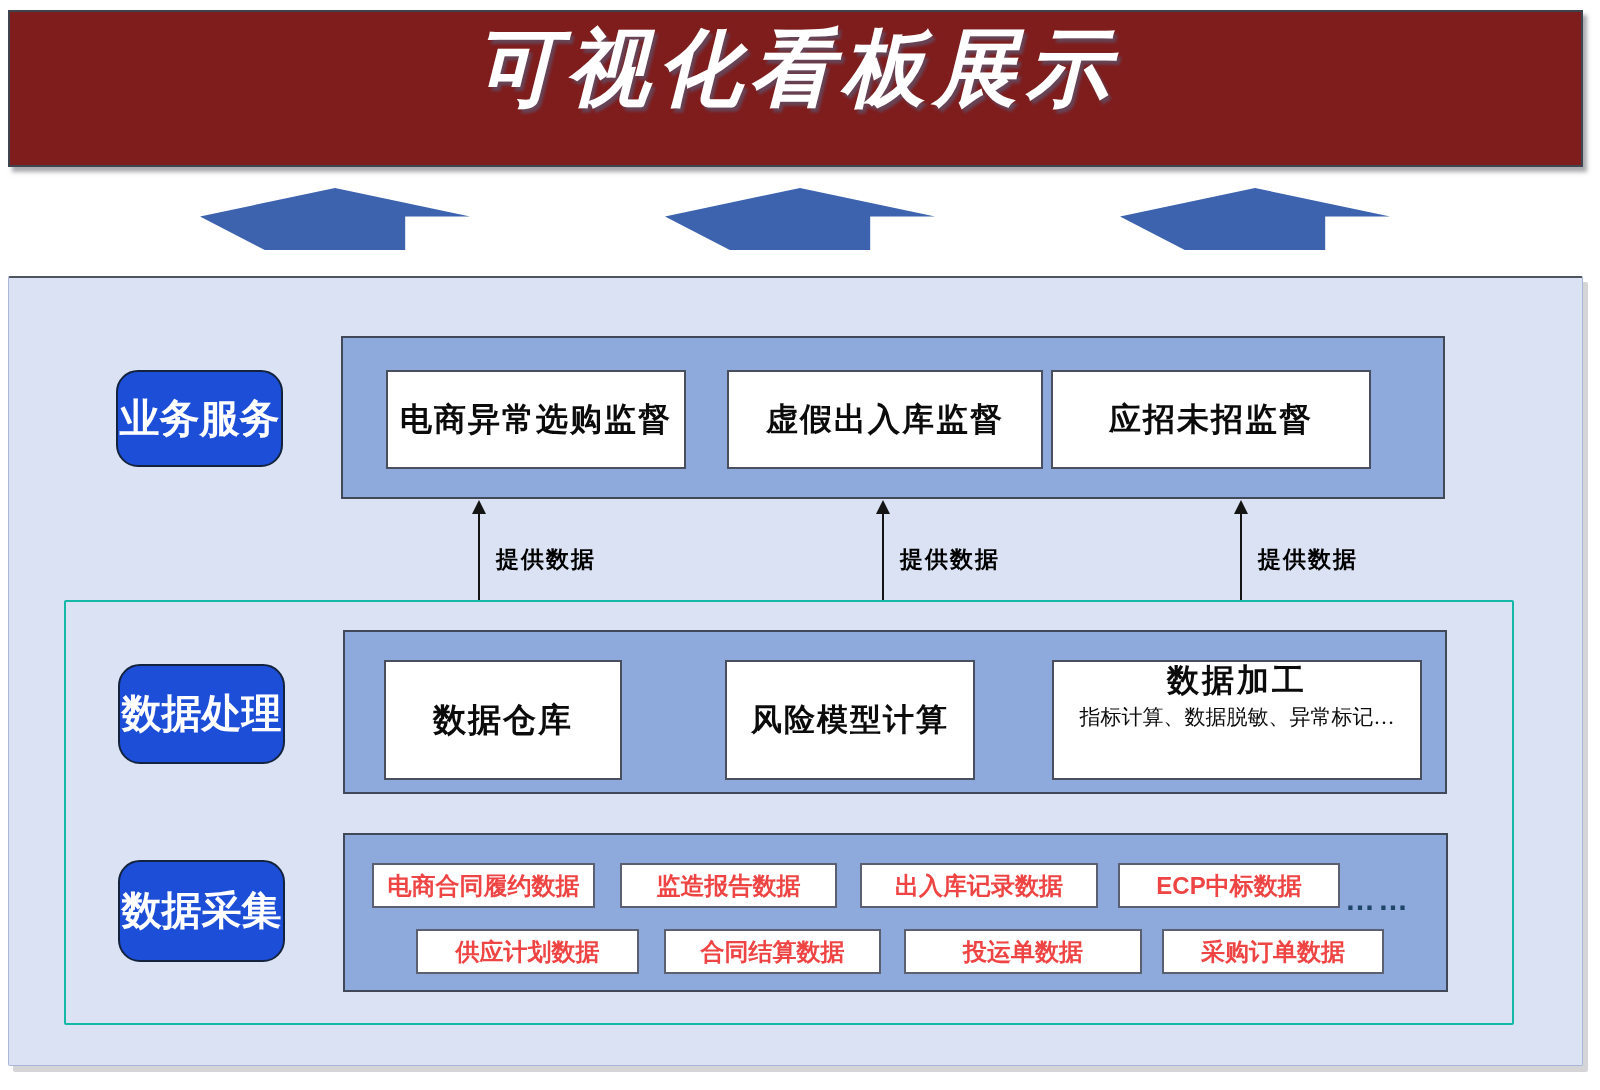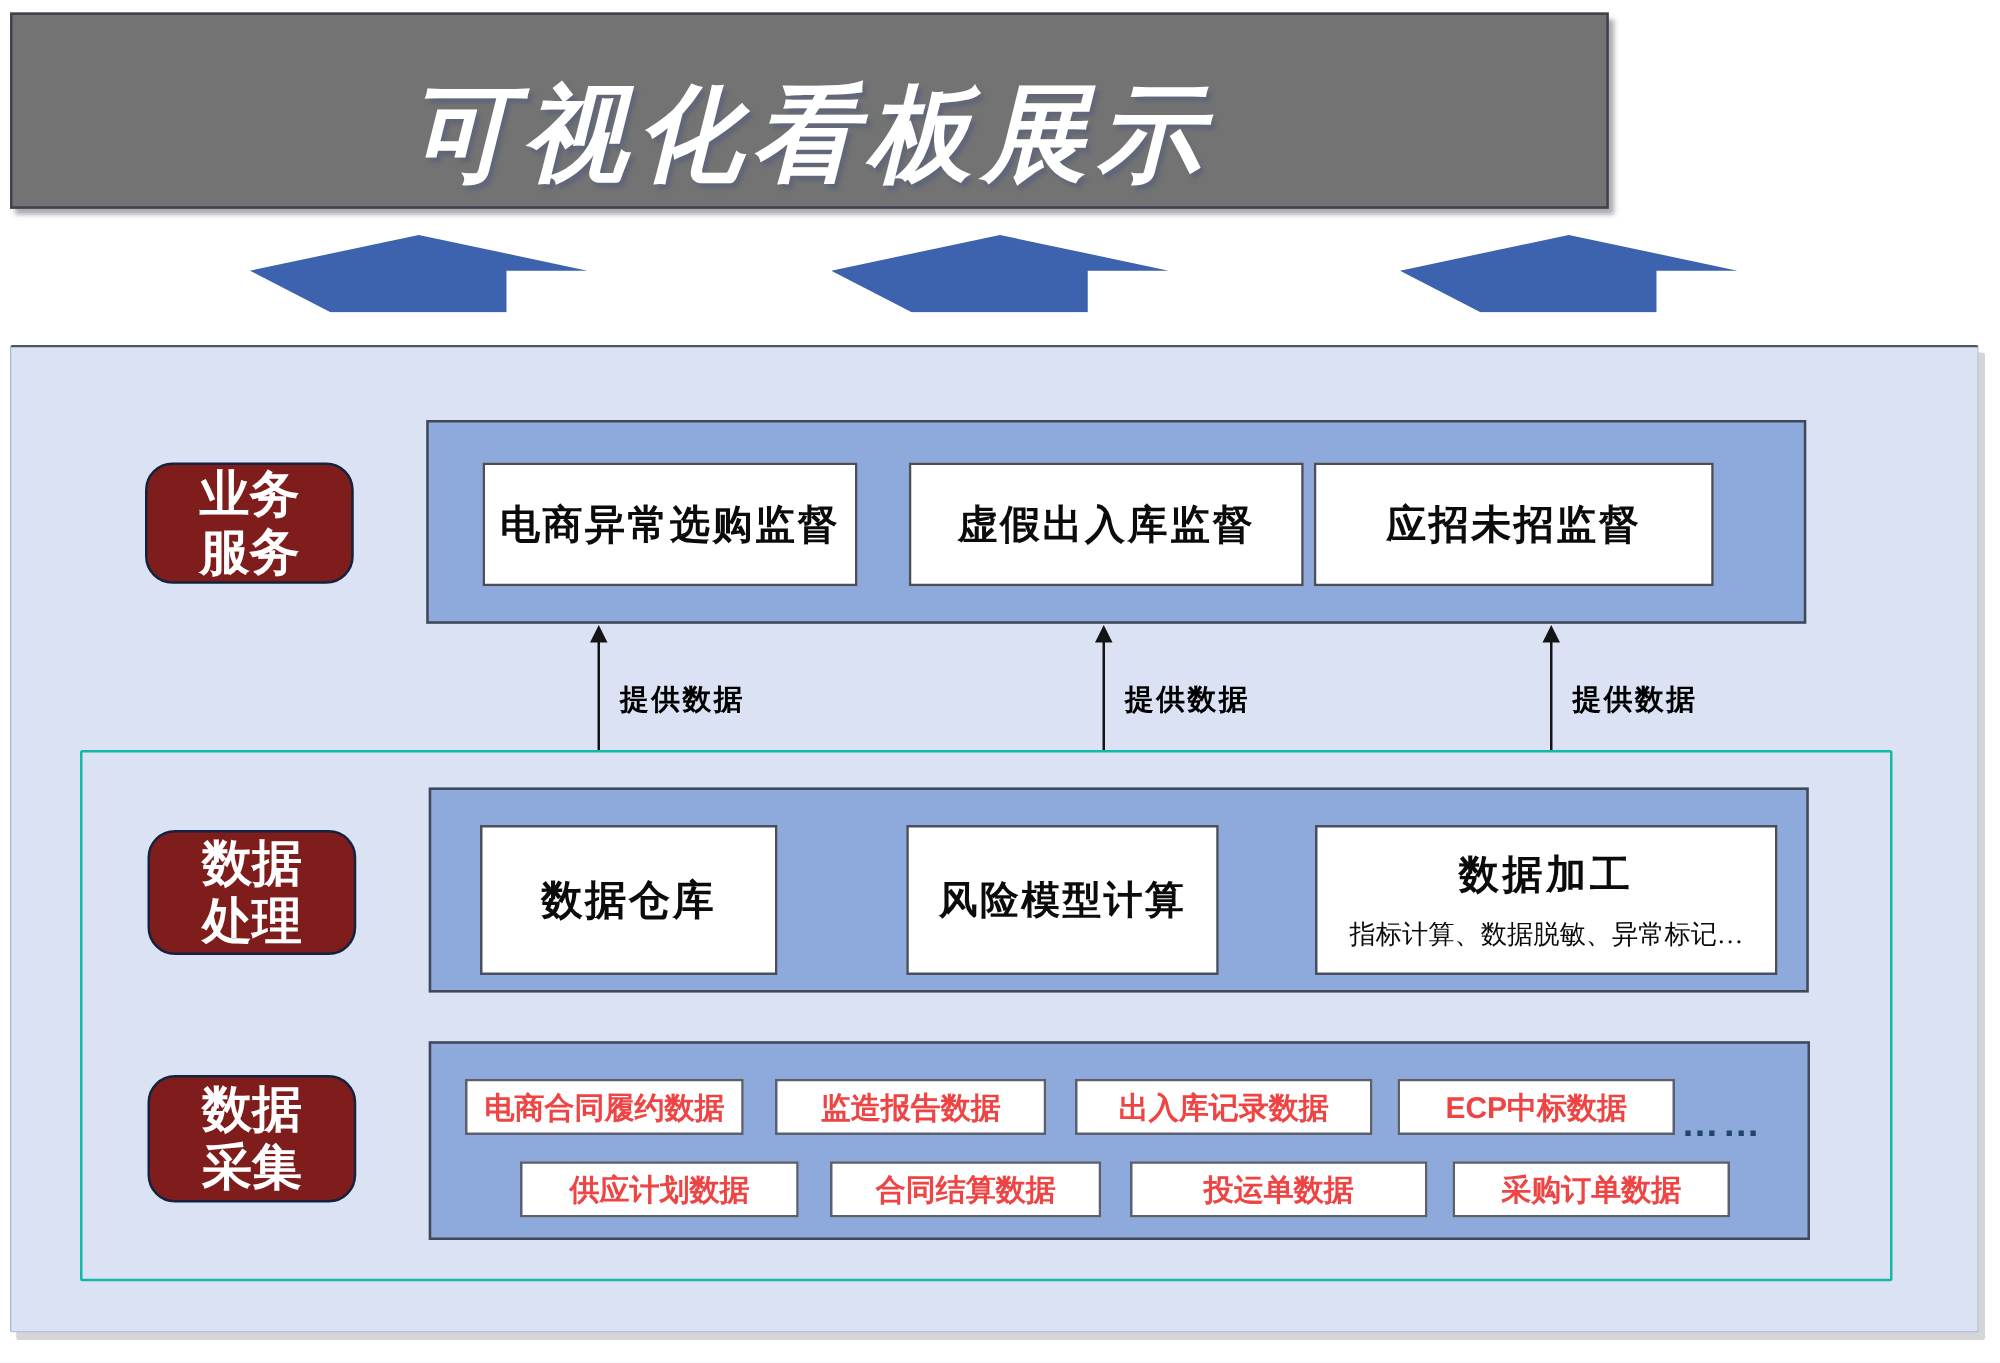--- a/index.html
+++ b/index.html
@@ -2,24 +2,24 @@
 <html><head>
 <meta charset="utf-8">
 <style>
   html,body{margin:0;padding:0;background:#ffffff;}
   .canvas{
     position:relative;width:1600px;height:1090px;background:#ffffff;overflow:hidden;
     font-family:"Liberation Sans",sans-serif;
   }
   
   .banner{
-    position:absolute;left:8px;top:10px;width:1279px;height:157px;
-    background:#737373;border:2px solid #3f434e;box-sizing:border-box;
+    position:absolute;left:8px;top:10px;width:1575px;height:157px;
+    background:#7f1d1d;border:2px solid #3f434e;box-sizing:border-box;
     box-shadow:4px 5px 4px rgba(100,100,110,.55);
-    display:flex;align-items:flex-end;justify-content:center;
+    display:flex;align-items:flex-start;justify-content:center;
   }
   .banner-title{
     color:#ffffff;font-size:84px;font-weight:bold;font-style:italic;
     letter-spacing:8px;white-space:nowrap;
     text-shadow:3px 4px 3px rgba(85,95,125,.6);
     font-family:"Liberation Sans",sans-serif;
   }
   
   .block-arrow{
     position:absolute;top:188px;width:270px;height:62px;background:#3D63AE;
@@ -29,23 +29,23 @@
   
   .outer{
     position:absolute;left:8px;top:276px;width:1575px;height:790px;
     background:#DAE2F3;box-sizing:border-box;
     border:1px solid #A9B6D8;border-top:2px solid #4F5560;
     box-shadow:5px 6px 0 rgba(150,150,155,.4);
     border-radius:2px;
   }
   
   .navy{
-    position:absolute;width:167px;background:#7f1d1d;border:2px solid #13233d;
+    position:absolute;width:167px;background:#1d4ed8;border:2px solid #13233d;
     border-radius:22px;box-sizing:border-box;
-    display:flex;flex-direction:column;align-items:center;justify-content:center;
+    display:flex;flex-direction:row;align-items:center;justify-content:center;
     color:#ffffff;font-weight:bold;font-family:"Liberation Serif",serif;
   }
   .navy span{display:block;font-size:40px;line-height:46px;}
   .navy-business{left:107px;top:92px;height:97px;}
   
   .bluebox{
     position:absolute;background:#8EA9DB;border:2px solid #414857;box-sizing:border-box;
   }
   .biz-blue{left:332px;top:58px;width:1104px;height:163px;}
   
@@ -76,21 +76,21 @@
   .inner{
     position:absolute;left:55px;top:322px;width:1450px;height:425px;
     border:2px solid #14b8a6;box-sizing:border-box;background:#DAE2F3;border-radius:2px;
   }
   .navy-processing{left:52px;top:62px;height:100px;}
   .navy-collection{left:52px;top:258px;height:102px;}
   .proc-blue{left:277px;top:28px;width:1104px;height:164px;}
   .proc-wb{top:28px;height:120px;font-size:33px;letter-spacing:2px;}
   .proc-wb1{left:39px;width:238px;}
   .proc-wb2{left:380px;width:250px;font-size:31px;}
-  .proc-wb3{left:707px;width:370px;flex-direction:column;justify-content:center;gap:17px;}
+  .proc-wb3{left:707px;width:370px;flex-direction:column;justify-content:flex-start;gap:6px;}
   .proc-wb3 .t{font-size:32px;font-weight:bold;line-height:36px;letter-spacing:3px;}
   .proc-wb3 .s{font-size:21px;font-weight:normal;line-height:26px;letter-spacing:0;}
   .coll-blue{left:277px;top:231px;width:1105px;height:159px;}
   .coll-wb{
     position:absolute;height:45px;background:#ffffff;border:2px solid #5a6070;box-sizing:border-box;
     display:flex;align-items:center;justify-content:center;
     font-family:"Liberation Sans",sans-serif;font-weight:bold;font-size:24px;color:#ef4444;
     white-space:nowrap;
   }
   .row1{top:28px;} .row2{top:94px;margin-left:44px;}

